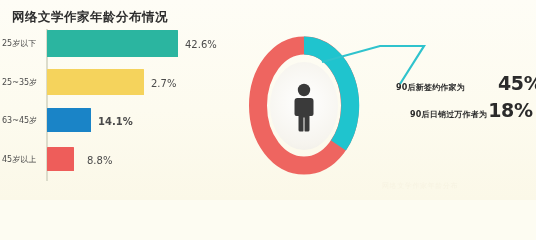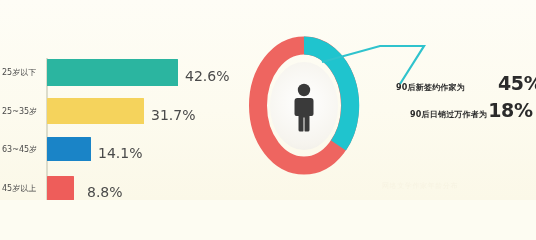--- a/index.html
+++ b/index.html
@@ -30,21 +30,21 @@
     font-weight: bold;
     color: #2e2e2e;
     letter-spacing: 0.5px;
     white-space: nowrap;
   }
 
   
   #bar-chart {
     position: absolute;
     left: 0;
-    top: 56px;
+    top: 27px;
     width: 232px;
     height: 162px;
   }
   #bar-axis {
     position: absolute;
     left: 46px;
     top: 2px;
     width: 1.5px;
     height: 152px;
     background: #dcdccb;
@@ -64,21 +64,21 @@
     color: #4a4a4a;
     white-space: nowrap;
   }
   .bar-rect {
     position: absolute;
     left: 47px;
     border-radius: 0.5px;
   }
   .bar-value {
     position: absolute;
-    font-size: 14px;
+    font-size: 10px;
     color: #4a4a4a;
     white-space: nowrap;
   }
 
   
   #donut-chart {
     position: absolute;
     left: 248px;
     top: 33px;
     width: 112px;
@@ -149,40 +149,41 @@
     color: #f7f3e2;
     white-space: nowrap;
     letter-spacing: 0.6px;
   }
 </style>
 </head>
 <body>
 
 <div id="infographic">
 
+  <div id="chart-title">网络文学作家年龄分布情况</div>
 
   <div id="bar-chart">
     <div id="bar-axis"></div>
 
     <div class="bar-row" style="top:0px;">
       <div class="bar-row-label" style="top:11px;">25岁以下</div>
       <div class="bar-rect" style="top:3px;width:131px;height:27px;background:#2bb5a0;"></div>
       <div class="bar-value" style="left:185px;top:12px;">42.6%</div>
     </div>
 
     <div class="bar-row" style="top:39px;padding-left:16px;">
       <div class="bar-row-label" style="top:11px;">25~35岁</div>
       <div class="bar-rect" style="top:3px;width:97px;height:26px;background:#f5d35c;"></div>
-      <div class="bar-value" style="left:151px;top:12px;">31.7%</div>
+      <div class="bar-value" style="left:151px;top:12px;">2.7%</div>
     </div>
 
     <div class="bar-row" style="top:78px;">
       <div class="bar-row-label" style="top:10px;">63~45岁</div>
       <div class="bar-rect" style="top:3px;width:44px;height:24px;background:#1a84c7;"></div>
-      <div class="bar-value" style="left:98px;top:11px;">14.1%</div>
+      <div class="bar-value" style="left:98px;top:11px;font-weight:bold;">14.1%</div>
     </div>
 
     <div class="bar-row" style="top:117px;">
       <div class="bar-row-label" style="top:10px;">45岁以上</div>
       <div class="bar-rect" style="top:3px;width:27px;height:24px;background:#ee5d5a;"></div>
       <div class="bar-value" style="left:80px;top:11px;margin-left:7px;">8.8%</div>
     </div>
   </div>
 
   <div id="donut-chart">

